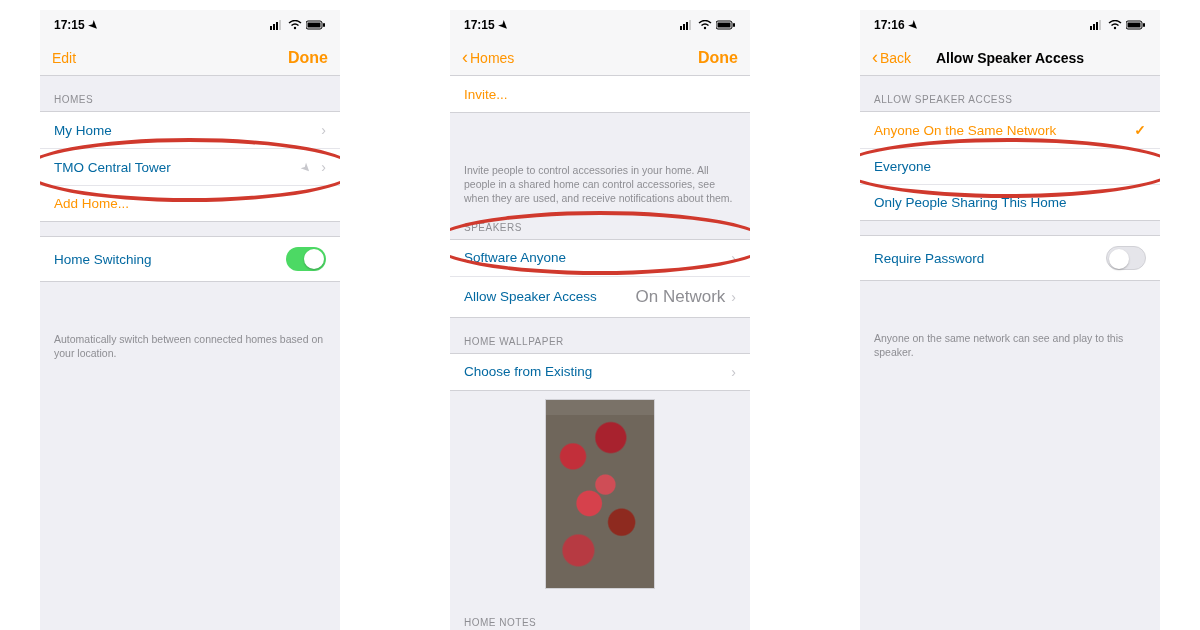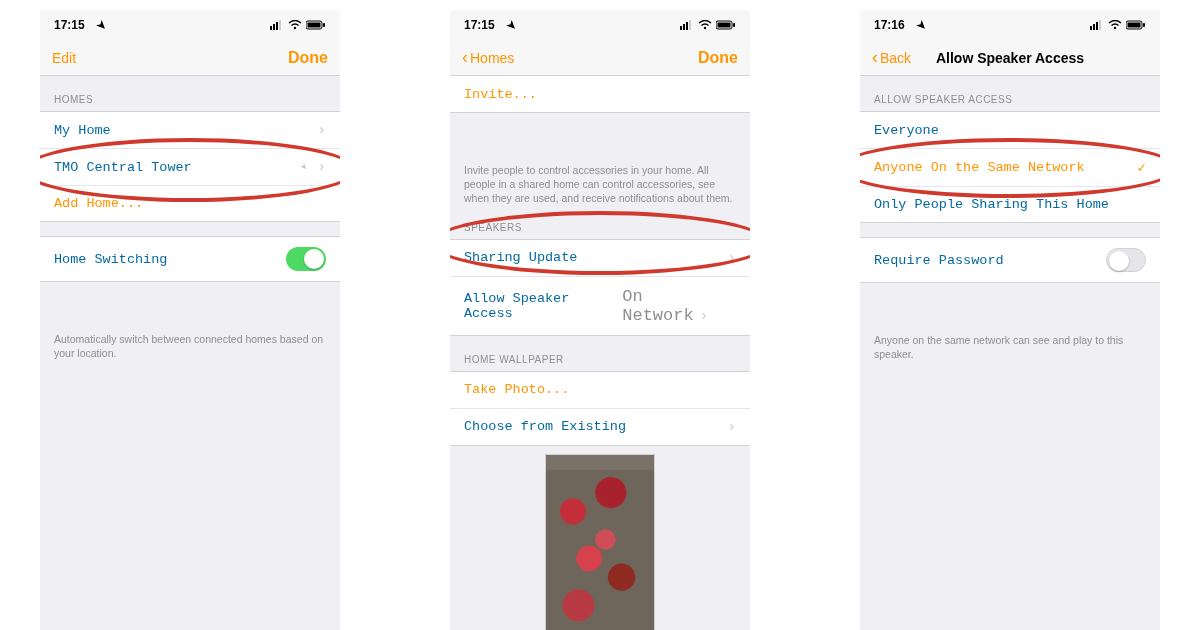--- a/index.html
+++ b/index.html
@@ -26,21 +26,21 @@
   .statusbar {
     display: flex;
     justify-content: space-between;
     align-items: center;
     height: 30px;
     padding: 0 14px;
     background: #f7f7f8;
     font-weight: 600;
     font-size: 12px;
   }
-  .statusbar .left { display:flex; align-items:center; gap:12px;}
+  .statusbar .left { display:flex; align-items:center; gap:4px;}
   .statusbar .right { display:flex; align-items:center; gap:4px; }
   .navbar {
     display: flex;
     justify-content: space-between;
     align-items: center;
     height: 36px;
     padding: 0 12px;
     background: #f7f7f8;
     border-bottom: 1px solid #d1d1d6;
   }
@@ -50,21 +50,21 @@
   .navbar .nav-title { flex:1; text-align:center; font-weight:600; font-size:14px; color:#000;}
   .navbar .underline { }
 
   .section-header {
     padding: 18px 14px 6px;
     font-size: 10px;
     letter-spacing: 0.5px;
     color: #8e8e93;
     text-transform: uppercase;
   }
-  .cell-group { background:#fff; border-top:1px solid #d1d1d6; border-bottom:1px solid #d1d1d6;font-family:Liberation Mono, monospace; }
+  .cell-group { background:#fff; border-top:1px solid #d1d1d6; border-bottom:1px solid #d1d1d6; }
   .cell {
     display:flex;
     align-items:center;
     justify-content:space-between;
     padding: 10px 14px;
     min-height: 36px;
     border-top:1px solid #e5e5ea;
     position: relative;
   }
   .cell:first-child { border-top:none; }
@@ -216,34 +216,31 @@
   <div class="cell-group" style="border-top:none;">
     <div class="cell">
       <span class="label orange">Invite...</span>
     </div>
   </div>
   <div class="footer-text">Invite people to control accessories in your home. All people in a shared home can control accessories, see when they are used, and receive notifications about them.</div>
 
   <div class="section-header" style="padding-top:6px">SPEAKERS</div>
   <div class="cell-group">
     <div class="cell">
-      <span class="label">Sharing Update</span>
+      <span class="label">Software Anyone</span>
       <span class="chev">›</span>
     </div>
     <div class="cell">
       <span class="label">Allow Speaker Access</span>
       <span><span class="value">On Network</span><span class="chev">›</span></span>
     </div>
   </div>
 
   <div class="section-header">HOME WALLPAPER</div>
   <div class="cell-group">
-    <div class="cell">
-      <span class="label orange">Take Photo...</span>
-    </div>
     <div class="cell">
       <span class="label">Choose from Existing</span>
       <span class="chev">›</span>
     </div>
   </div>
   <div class="wallpaper"></div>
 
   <div class="section-header">HOME NOTES</div>
 
   <div class="circle-anno" style="left:-20px; top:201px; width:340px; height:64px;"></div>
@@ -279,25 +276,25 @@
       <span style="font-size:18px;margin-right:2px;">‹</span>
       <span class="underline">Back</span>
     </div>
     <div class="nav-title">Allow Speaker Access</div>
     <div class="nav-right"></div>
   </div>
 
   <div class="section-header">ALLOW SPEAKER ACCESS</div>
   <div class="cell-group">
     <div class="cell">
-      <span class="label">Everyone</span>
-    </div>
-    <div class="cell">
       <span class="label orange">Anyone On the Same Network</span>
       <span class="check">✓</span>
+    </div>
+    <div class="cell">
+      <span class="label">Everyone</span>
     </div>
     <div class="cell">
       <span class="label">Only People Sharing This Home</span>
     </div>
   </div>
 
   <div style="height:14px"></div>
   <div class="cell-group">
     <div class="cell">
       <span class="label">Require Password</span>

